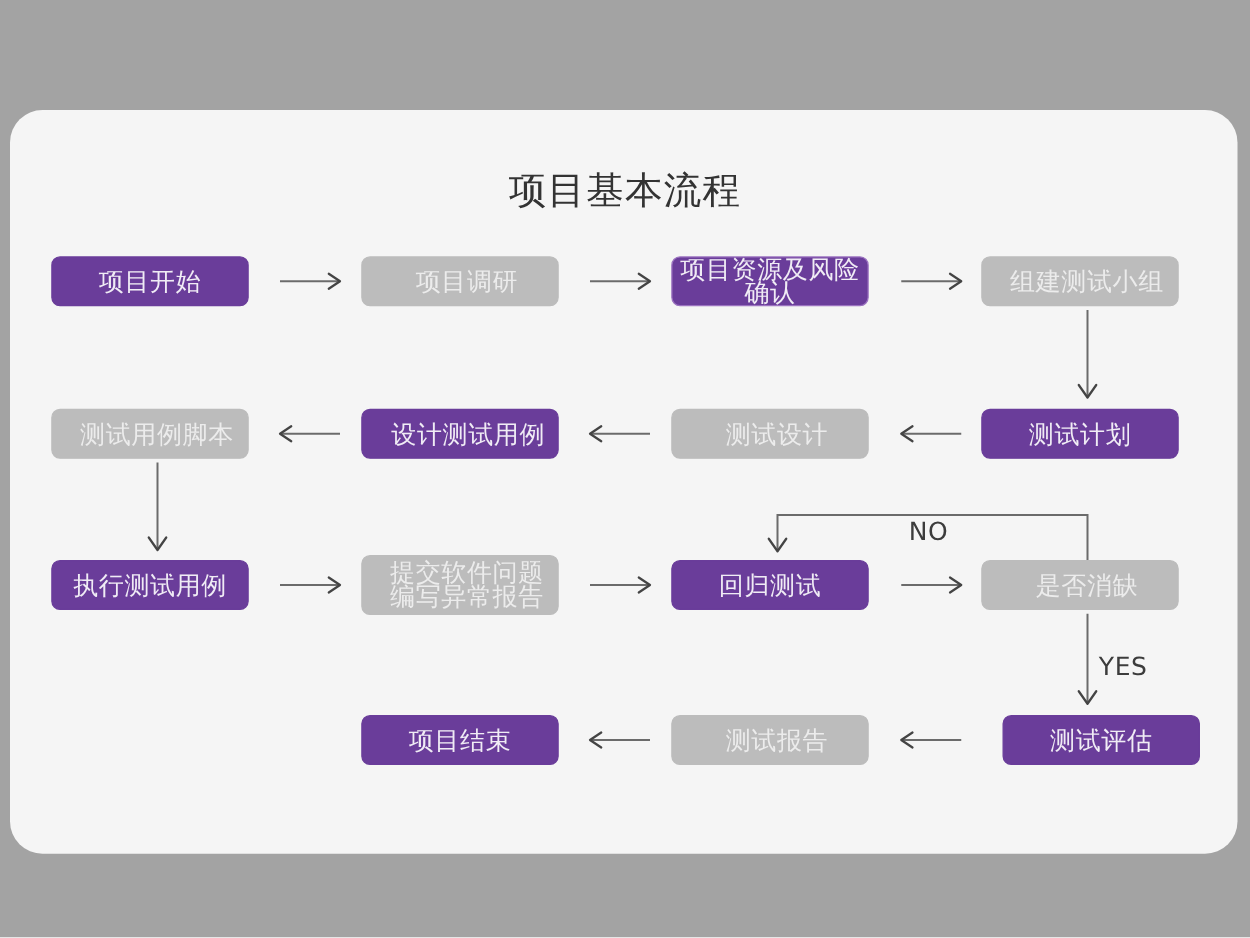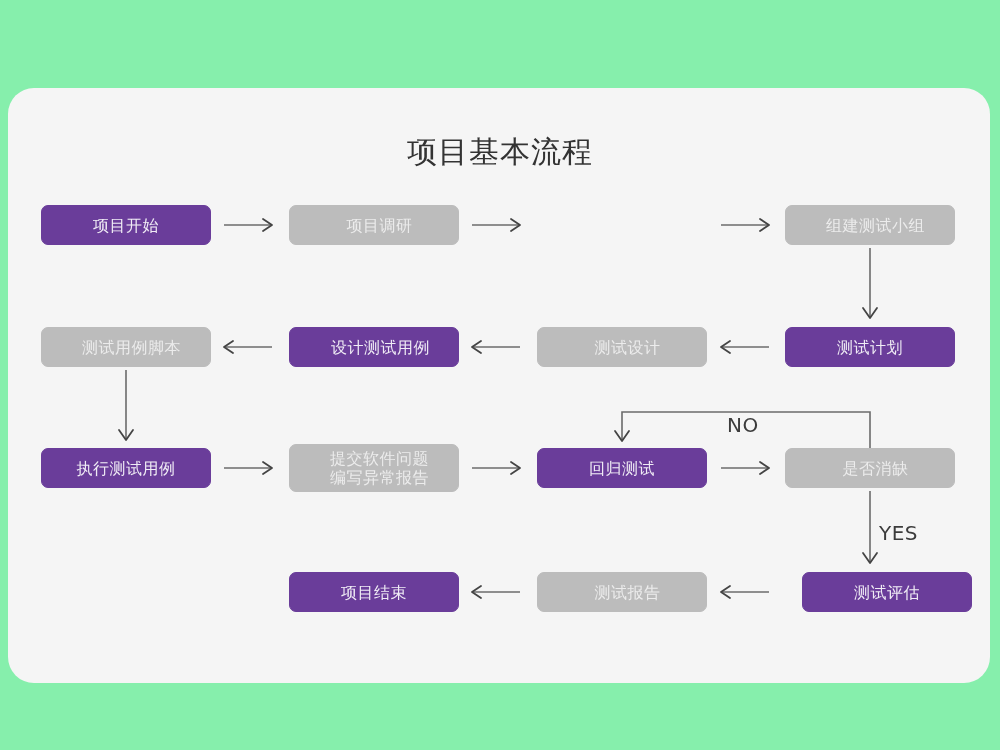--- a/index.html
+++ b/index.html
@@ -9,21 +9,21 @@
     width: 1000px;
     height: 750px;
     overflow: hidden;
     font-family: "DejaVu Sans", "Liberation Sans", sans-serif;
   }
 
   #canvas {
     position: relative;
     width: 1000px;
     height: 750px;
-    background: #86efac;
+    background: #a3a3a3;
   }
 
   #card {
     position: absolute;
     left: 8px;
     top: 88px;
     width: 982px;
     height: 595px;
     background: #f5f5f5;
     border-radius: 26px;
@@ -37,28 +37,28 @@
     text-align: center;
     font-size: 30px;
     letter-spacing: 1px;
     color: #333333;
     font-family: "DejaVu Sans", "Liberation Sans", sans-serif;
   }
 
   
   .node {
     position: absolute;
-    width: 170px;
+    width: 158px;
     height: 40px;
     border-radius: 7px;
     display: flex;
     align-items: center;
     justify-content: center;
     text-align: center;
-    font-size: 16px;
+    font-size: 20px;
     line-height: 19px;
     box-sizing: border-box;
     white-space: pre-line;
     letter-spacing: 0.5px;
   }
   .node.purple {
     background: #6a3d9a;
     color: #f0ecf5;
     border: 1px solid #6a3d9a;
   }
@@ -183,20 +183,21 @@
       <path class="wire" d="M 520 592 L 472 592"></path>
       <path class="head" d="M 481 586 L 472 592 L 481 598"></path>
     </g>
   </svg>
 
   <div class="edge-label" style="left:727px; top:413px;">NO</div>
   <div class="edge-label" style="left:879px; top:521px;text-align:right;">YES</div>
 
   <div class="node purple" style="left:41px;  top:205px;">项目开始</div>
   <div class="node gray" style="left:289px; top:205px;">项目调研</div>
+  <div class="node purple outlined" style="left:537px; top:205px;">项目资源及风险确认</div>
   <div class="node gray" style="left:785px; top:205px;">组建测试小组</div>
 
   <div class="node gray" style="left:41px;  top:327px;">测试用例脚本</div>
   <div class="node purple" style="left:289px; top:327px;padding-left:13px;">设计测试用例</div>
   <div class="node gray" style="left:537px; top:327px;">测试设计</div>
   <div class="node purple" style="left:785px; top:327px;">测试计划</div>
 
   <div class="node gray tall" style="left:289px; top:444px;">提交软件问题
 编写异常报告</div>
   <div class="node purple" style="left:41px;  top:448px;">执行测试用例</div>

